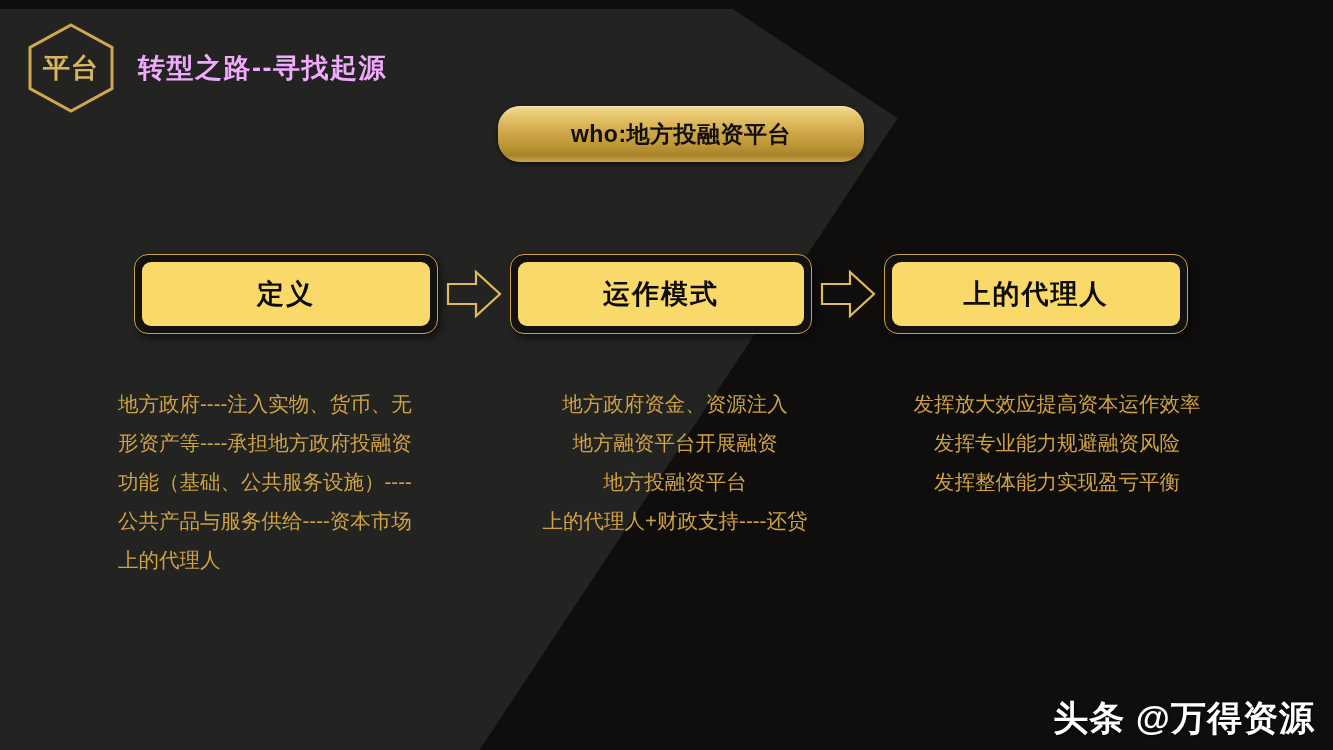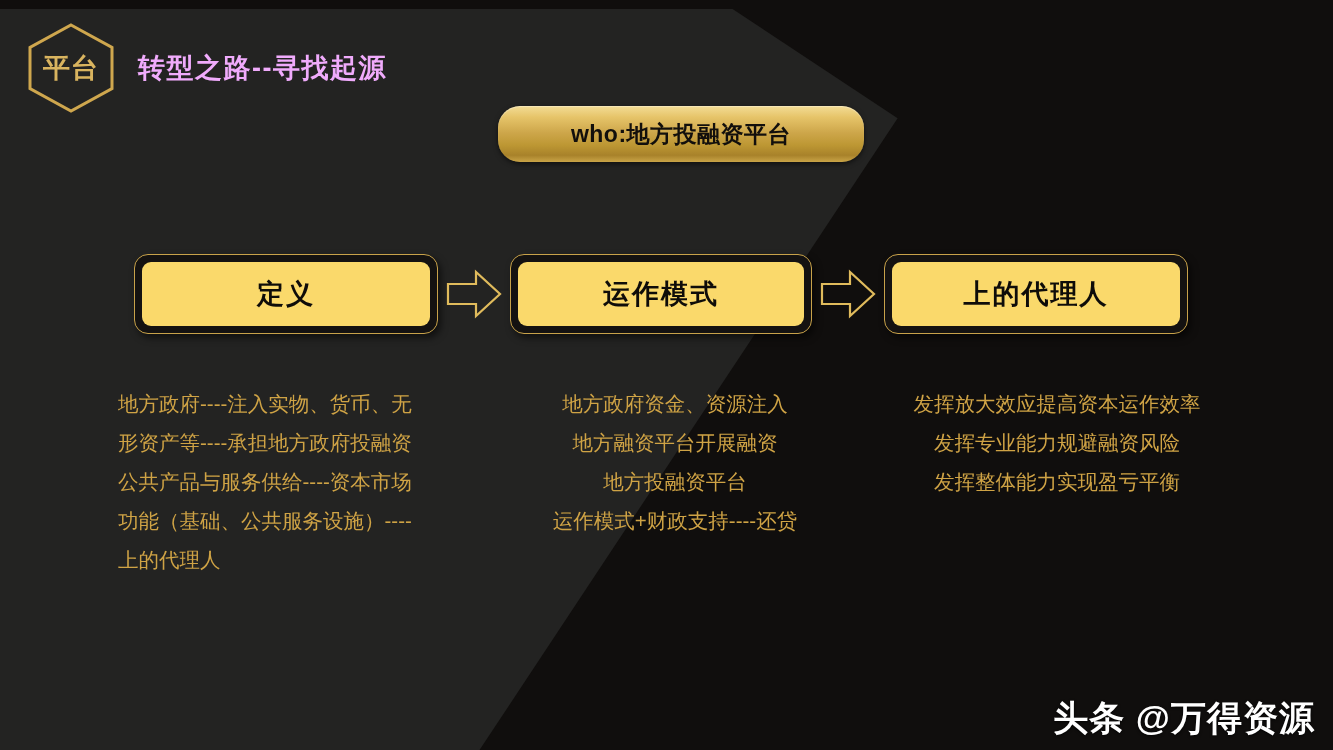--- a/index.html
+++ b/index.html
@@ -191,30 +191,30 @@
         <span class="stage-label">上的代理人</span>
       </div>
     </div>
   </div>
 
   <div class="cols">
 
     <div class="col col-1">
       <span class="ln">地方政府----注入实物、货币、无</span>
       <span class="ln">形资产等----承担地方政府投融资</span>
+      <span class="ln">功能（基础、公共服务设施）----</span>
       <span class="ln">公共产品与服务供给----资本市场</span>
-      <span class="ln">功能（基础、公共服务设施）----</span>
       <span class="ln">上的代理人</span>
     </div>
 
     <div class="col col-2">
       <span class="ln">地方政府资金、资源注入</span>
       <span class="ln">地方融资平台开展融资</span>
       <span class="ln">地方投融资平台</span>
-      <span class="ln">运作模式+财政支持----还贷</span>
+      <span class="ln">上的代理人+财政支持----还贷</span>
     </div>
 
     <div class="col col-3">
       <span class="ln">发挥放大效应提高资本运作效率</span>
       <span class="ln">发挥专业能力规避融资风险</span>
       <span class="ln">发挥整体能力实现盈亏平衡</span>
     </div>
   </div>
 
   <div class="watermark">头条 @万得资源</div>

